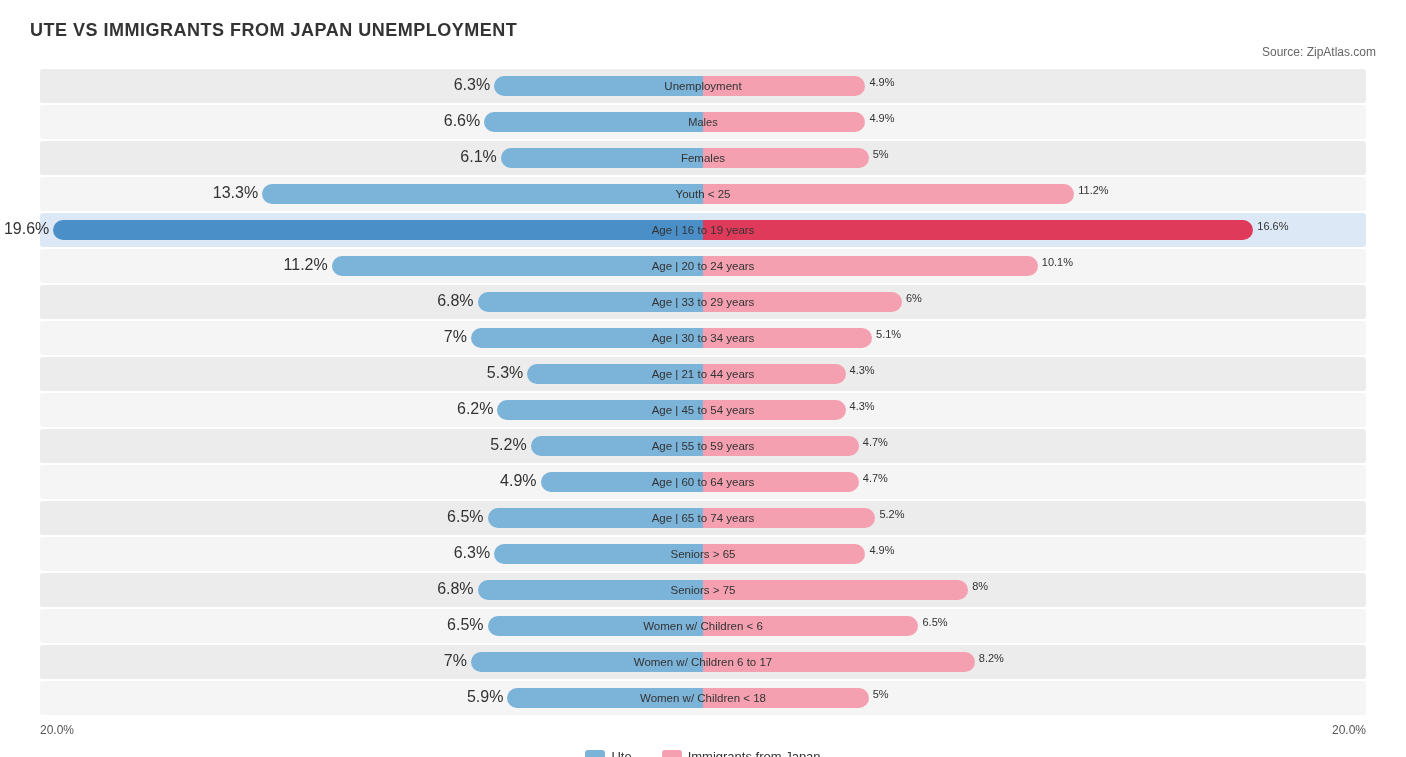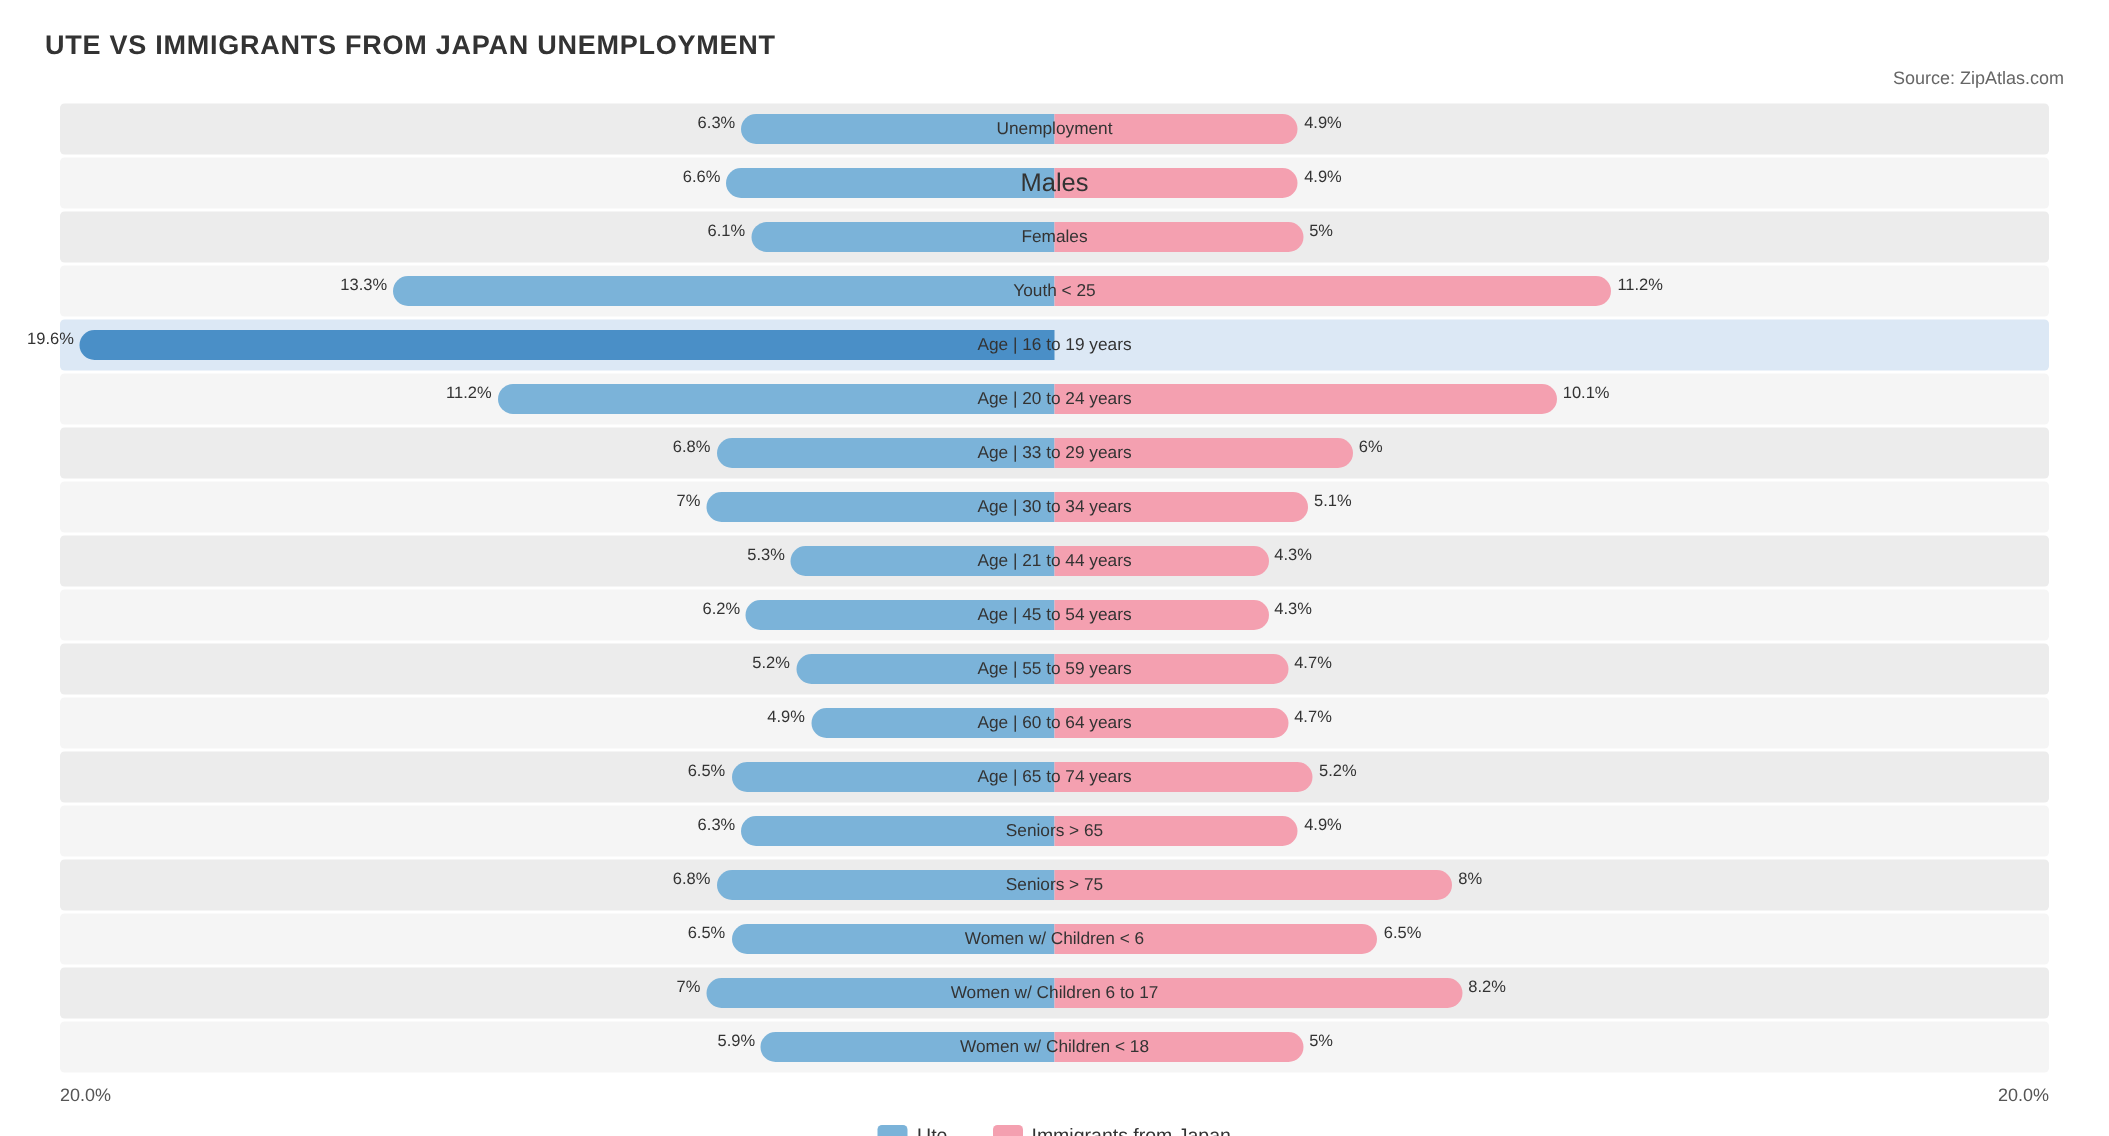--- a/index.html
+++ b/index.html
@@ -66,21 +66,21 @@
     .bar-right {
       height: 20px;
       background: #f4a0b0;
       border-radius: 0 10px 10px 0;
       position: absolute;
       left: 0;
     }
     .value-left {
       position: absolute;
       right: 100%;
-      font-size: 11px;
+      font-size: 16px;
       color: #333;
       padding-right: 4px;
       white-space: nowrap;
     }
     .value-right {
       position: absolute;
       left: 100%;
       font-size: 11px;
       color: #333;
       padding-left: 4px;
@@ -171,21 +171,21 @@
             </div>
           </div>
         </div>
         <div class="right-section">
           <div class="right-bar-wrapper">
             <div class="bar-right" style="width: 24.5%;">
               <div class="value-right">4.9%</div>
             </div>
           </div>
         </div>
-        <div style="position: absolute; left: 50%; top: 50%; transform: translate(-50%, -50%); font-size: 17px; color: rgb(51, 51, 51); white-space: nowrap; z-index: 10; background: transparent; pointer-events: none;">Males</div>
+        <div style="position: absolute; left: 50%; top: 50%; transform: translate(-50%, -50%); font-size: 11px; color: rgb(51, 51, 51); white-space: nowrap; z-index: 10; background: transparent; pointer-events: none;">Males</div>
       </div>
       <div class="row" style="position: relative;">
         <div class="left-section">
           <div class="left-bar-wrapper">
             <div class="bar-left" style="width: 30.5%;">
               <div class="value-left">6.1%</div>
             </div>
           </div>
         </div>
         <div class="right-section">
@@ -212,20 +212,27 @@
             </div>
           </div>
         </div>
         <div style="position: absolute; left: 50%; top: 50%; transform: translate(-50%, -50%); font-size: 11.5px; color: rgb(51, 51, 51); white-space: nowrap; z-index: 10; background: transparent; pointer-events: none;">Youth &lt; 25</div>
       </div>
       <div class="row" style="background: rgb(220, 232, 245); position: relative;">
         <div class="left-section">
           <div class="left-bar-wrapper">
             <div class="bar-left" style="width: 98%; background: rgb(74, 143, 199);">
               <div class="value-left">19.6%</div>
+            </div>
+          </div>
+        </div>
+        <div class="right-section">
+          <div class="right-bar-wrapper">
+            <div class="bar-right" style="width: 83%; background: rgb(224, 58, 90);">
+              <div class="value-right">16.6%</div>
             </div>
           </div>
         </div>
         <div style="position: absolute; left: 50%; top: 50%; transform: translate(-50%, -50%); font-size: 11.5px; color: rgb(51, 51, 51); white-space: nowrap; z-index: 10; background: transparent; pointer-events: none;">Age | 16 to 19 years</div>
       </div>
       <div class="row" style="position: relative;">
         <div class="left-section">
           <div class="left-bar-wrapper">
             <div class="bar-left" style="width: 56%;">
               <div class="value-left">11.2%</div>

